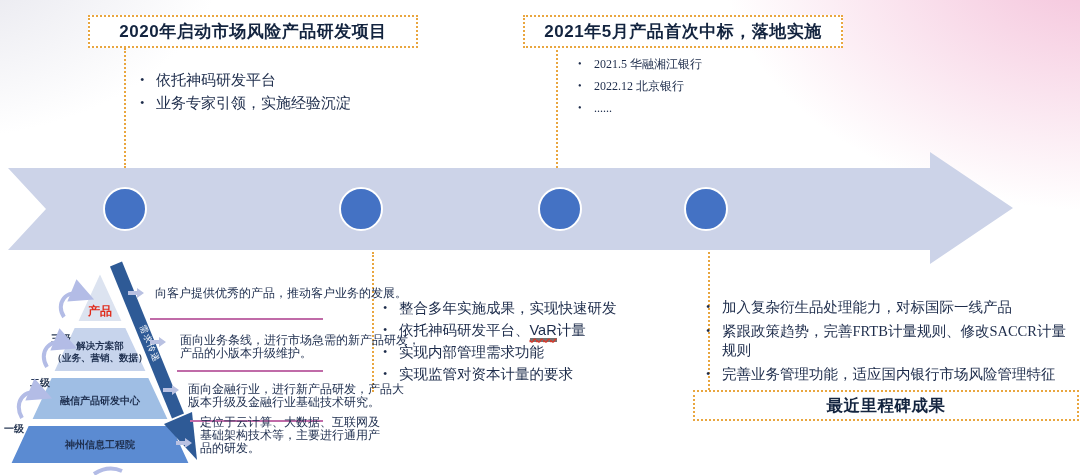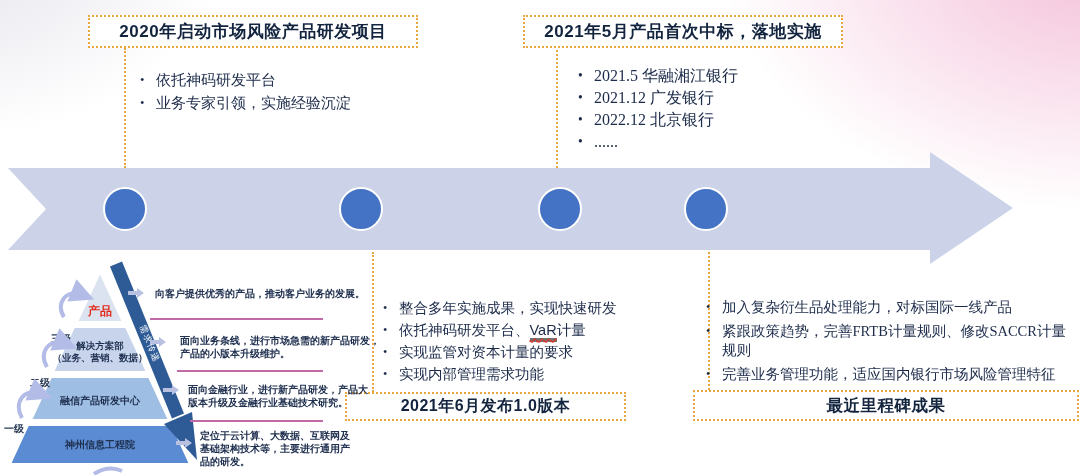--- a/index.html
+++ b/index.html
@@ -39,40 +39,40 @@
   #box-recent  { left:693px; top:390px; width:386px; height:31px; }
   #box-recent .box-title { font-family:Liberation Serif, serif; font-size:16.5px; font-weight:600; }
 
   ul.bullets { position:absolute; z-index:3; list-style:none; margin:0; padding:0;
                color:#1C2B4A; font-family:"Liberation Serif", serif; }
   ul.bullets li { position:relative; padding-left:16px; white-space:pre-line; }
   ul.bullets li::before { content:"•"; position:absolute; left:0; top:0; font-size:0.85em; }
 
   #list-2020    { left:140px; top:69px;  font-size:15px; }
   #list-2020 li { line-height:23px; }
-  #list-2021bid { left:578px; top:53px;  font-size:16px;margin-top:12px; }
+  #list-2021bid { left:578px; top:53px;  font-size:12px; }
   #list-2021bid li { line-height:22px; }
   #list-v1      { left:383px; top:297px; font-size:14.5px; }
   #list-v1 li   { line-height:22px; }
   #list-recent  { left:706px; top:298px; width:400px; font-size:14.5px; }
   #list-recent li { line-height:19.5px; margin-bottom:4px; }
 
   .var-term {
     font-family:"Liberation Sans", sans-serif;
     border-bottom:4px solid #737373;
     text-decoration:underline wavy #D33A2C;
     text-underline-offset:3px;
   }
 
-  .pyr-desc { position:absolute; z-index:3; color:#203050; font-size:10px; font-weight:bold;
+  .pyr-desc { position:absolute; z-index:3; color:#203050; font-size:12px; font-weight:normal;
               line-height:13px; white-space:pre-line; }
   #pyr-desc-1 { left:155px; top:287px; white-space:nowrap; }
   #pyr-desc-2 { left:180px; top:334px; }
   #pyr-desc-3 { left:188px; top:383px; }
-  #pyr-desc-4 { left:200px; top:429px; }
+  #pyr-desc-4 { left:200px; top:416px; }
 
   .separator { position:absolute; z-index:3; height:2px; background:#C06BA8; }
   #sep-1 { left:150px; top:318px; width:173px; }
   #sep-2 { left:177px; top:370px; width:146px; }
   #sep-3 { left:190px; top:420px; width:133px; }
 </style>
 </head>
 <body>
 
 <div class="canvas">
@@ -99,34 +99,30 @@
   <ul class="bullets" id="list-2020">
     <li>依托神码研发平台</li>
     <li>业务专家引领，实施经验沉淀</li>
   </ul>
 
   <div class="box" id="box-2021bid">
     <span class="box-title">2021年5月产品首次中标，落地实施</span>
   </div>
   <ul class="bullets" id="list-2021bid">
     <li>2021.5 华融湘江银行</li>
-    <li>2021.12 广发银行</li>
     <li>2022.12 北京银行</li>
     <li>......</li>
   </ul>
 
   <ul class="bullets" id="list-v1">
     <li>整合多年实施成果，实现快速研发</li>
     <li><span>依托神码研发平台、</span><span class="var-term">VaR</span><span>计量</span></li>
+    <li>实现内部管理需求功能</li>
     <li>实现监管对资本计量的要求</li>
-    <li>实现内部管理需求功能</li>
   </ul>
-  <div class="box" id="box-v1">
-    <span class="box-title">2021年6月发布1.0版本</span>
-  </div>
 
   <ul class="bullets" id="list-recent">
     <li>加入复杂衍生品处理能力，对标国际一线产品</li>
     <li>紧跟政策趋势，完善FRTB计量规则、修改SACCR计量
 规则</li>
     <li>完善业务管理功能，适应国内银行市场风险管理特征</li>
   </ul>
   <div class="box" id="box-recent">
     <span class="box-title">最近里程碑成果</span>
   </div>

